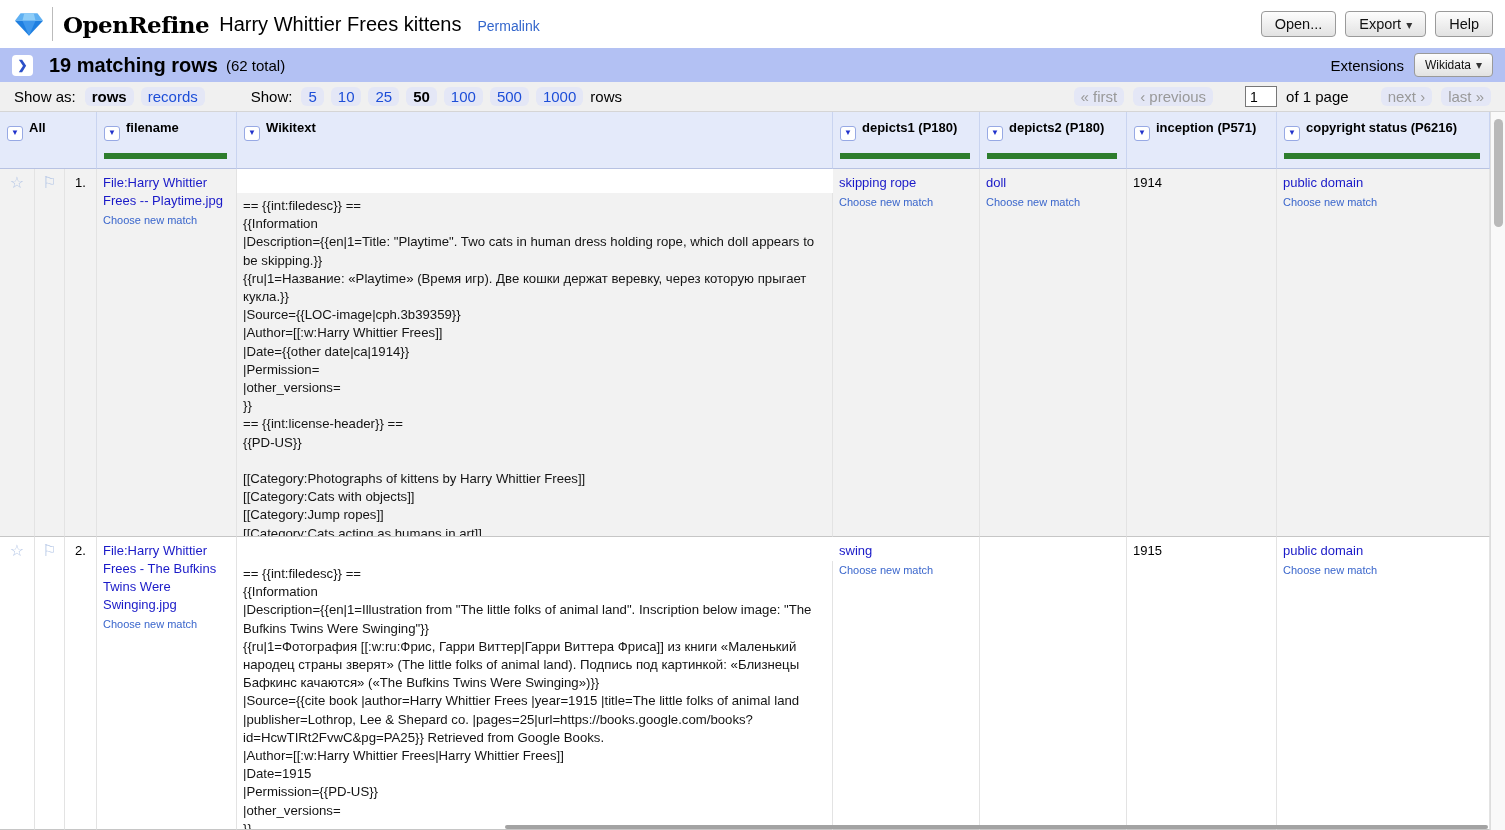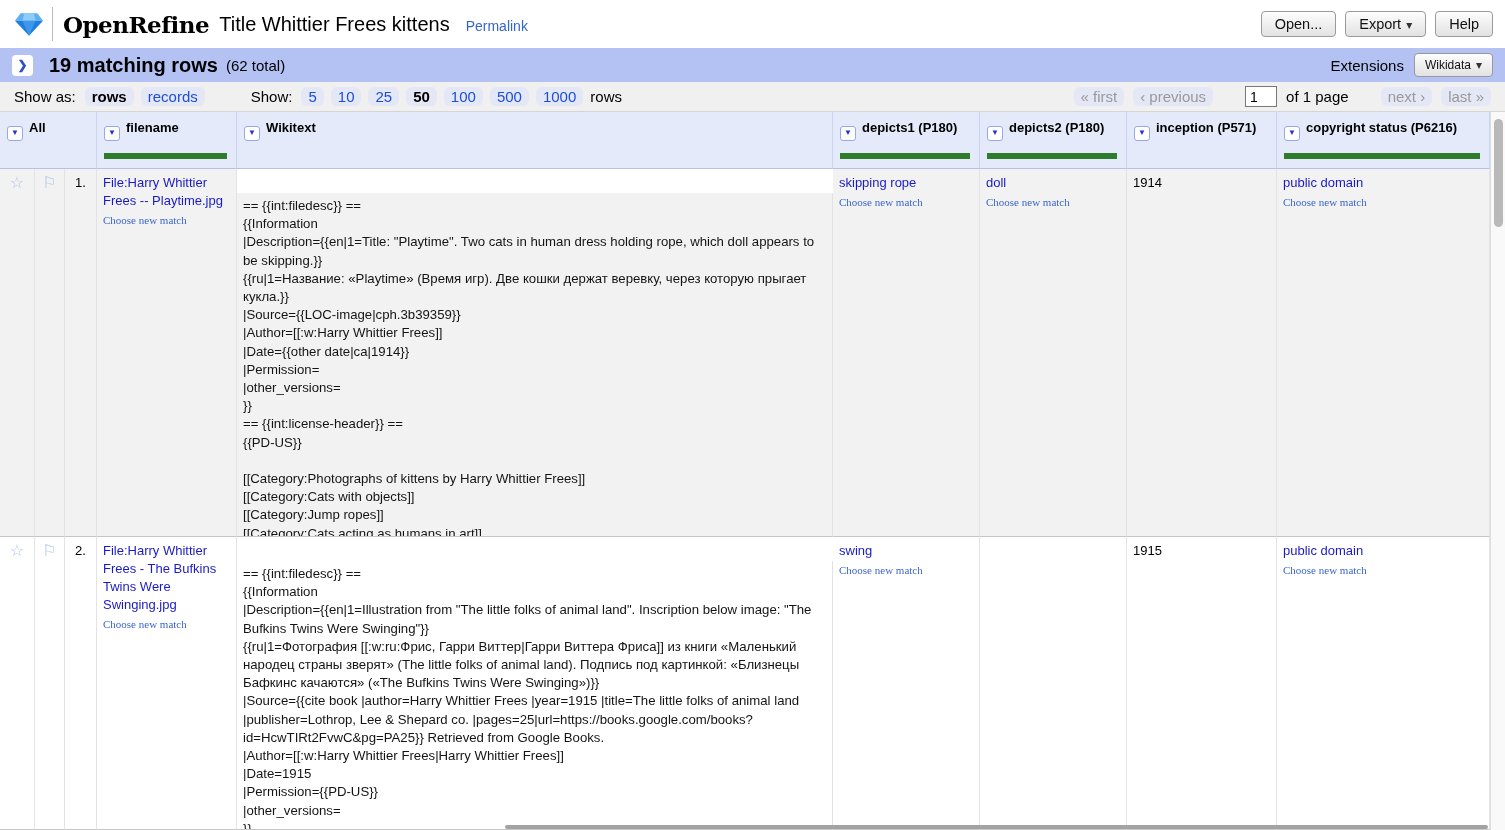--- a/index.html
+++ b/index.html
@@ -62,21 +62,21 @@
   .row { display: contents; }
   .cell { border-right: 1px solid #e3e3e3; border-bottom: 1px solid #c6c6c6;
     padding: 3px 6px; font-size: 13px; line-height: 18px; overflow: hidden; }
   .bg0 { background: #f2f2f2; }
   .bg1 { background: #ffffff; }
   .cell.icon-cell { text-align: center; color: #b4c6e6; font-size: 16px; padding-top: 5px; cursor: pointer; }
   .star-icon::after { content: "☆"; }
   .flag-icon::after { content: "⚐"; }
   .cell.index-cell { text-align: center; padding-top: 5px; }
   a.cell-link { color: #1a1ac8; text-decoration: none; cursor: pointer; display: inline-block; }
-  a.choose-match { display: block; font-size: 11px; color: #3a66cc; text-decoration: none; margin-top: 1px; cursor: pointer; font-family: Liberation Serif, serif; }
+  a.choose-match { display: block; font-size: 11px; color: #3a66cc; text-decoration: none; margin-top: 1px; cursor: pointer; }
   .wikitext { white-space: pre-wrap; word-wrap: break-word; color: #141414; font-size: 13.2px; line-height: 18.2px; padding-top: 4px; margin-top: 24px; }
   .filename-cell { padding-top: 5px; }
   .recon-value-cell { padding-top: 5px; }
   .plain-value-cell { padding-top: 5px; }
 
   
   .vscroll { width: 15px; height: 718px; background: #f9f9f9; border-left: 1px solid #ddd; position: relative; }
   .vscroll-thumb { position: absolute; top: 7px; left: 3px; width: 9px; height: 108px; background: #b9b9b9; border-radius: 5px; }
   .hscroll { position: absolute; left: 0; bottom: 0; width: 1490px; height: 6px; }
   .hscroll-thumb { position: absolute; left: 505px; right: 2px; bottom: 1px; height: 4px; background: #a3a3a3; border-radius: 2px; }
@@ -86,21 +86,21 @@
 
 <div class="app-header">
   <svg class="logo-svg" viewBox="0 0 32 28">
     <polygon points="7,2 25,2 31,10 1,10" fill="#5fb0f2"></polygon>
     <polygon points="1,10 31,10 16,26" fill="#1f7fe0"></polygon>
     <polygon points="11,2 21,2 23,10 9,10" fill="#8ecdf8"></polygon>
     <polygon points="9,10 23,10 16,26" fill="#3e97ec"></polygon>
   </svg>
   <div class="logo-divider"></div>
   <span class="logo-text">OpenRefine</span>
-  <span class="project-title">Title Whittier Frees kittens</span>
+  <span class="project-title">Harry Whittier Frees kittens</span>
   <a class="permalink">Permalink</a>
   <div class="header-buttons">
     <button class="btn">Open...</button>
     <button class="btn btn-caret">Export</button>
     <button class="btn">Help</button>
   </div>
 </div>
 
 <div class="summary-bar">
   <button class="expand-btn"></button>

